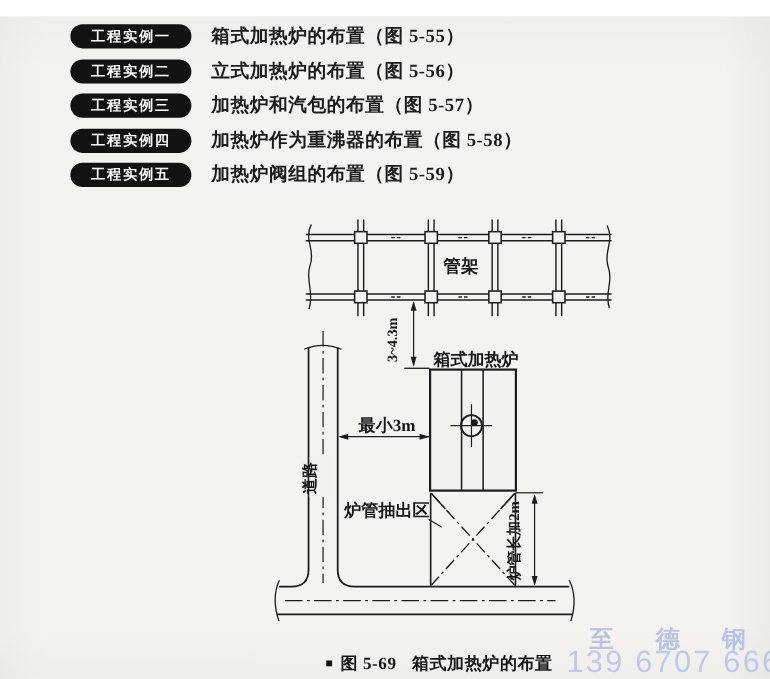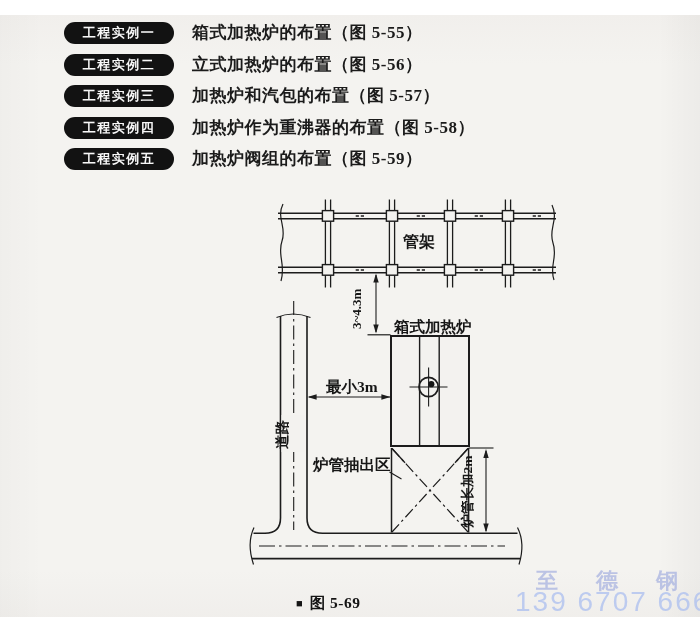--- a/index.html
+++ b/index.html
@@ -172,15 +172,16 @@
       <text transform="translate(471.5,512.5) rotate(-90)" font-size="13.5" stroke="none" fill="#161616">炉管长加2m</text>
     </g>
   </svg>
 
   <div class="wm wm-company">至 德 钢 业</div>
   <div class="wm wm-phone">139 6707 6667</div>
 
   <div class="caption">
     <span class="bullet">■</span>
     <span class="figno">图 5-69</span>
+    <span class="title">箱式加热炉的布置</span>
   </div>
 
 </div>
 
 </body></html>

